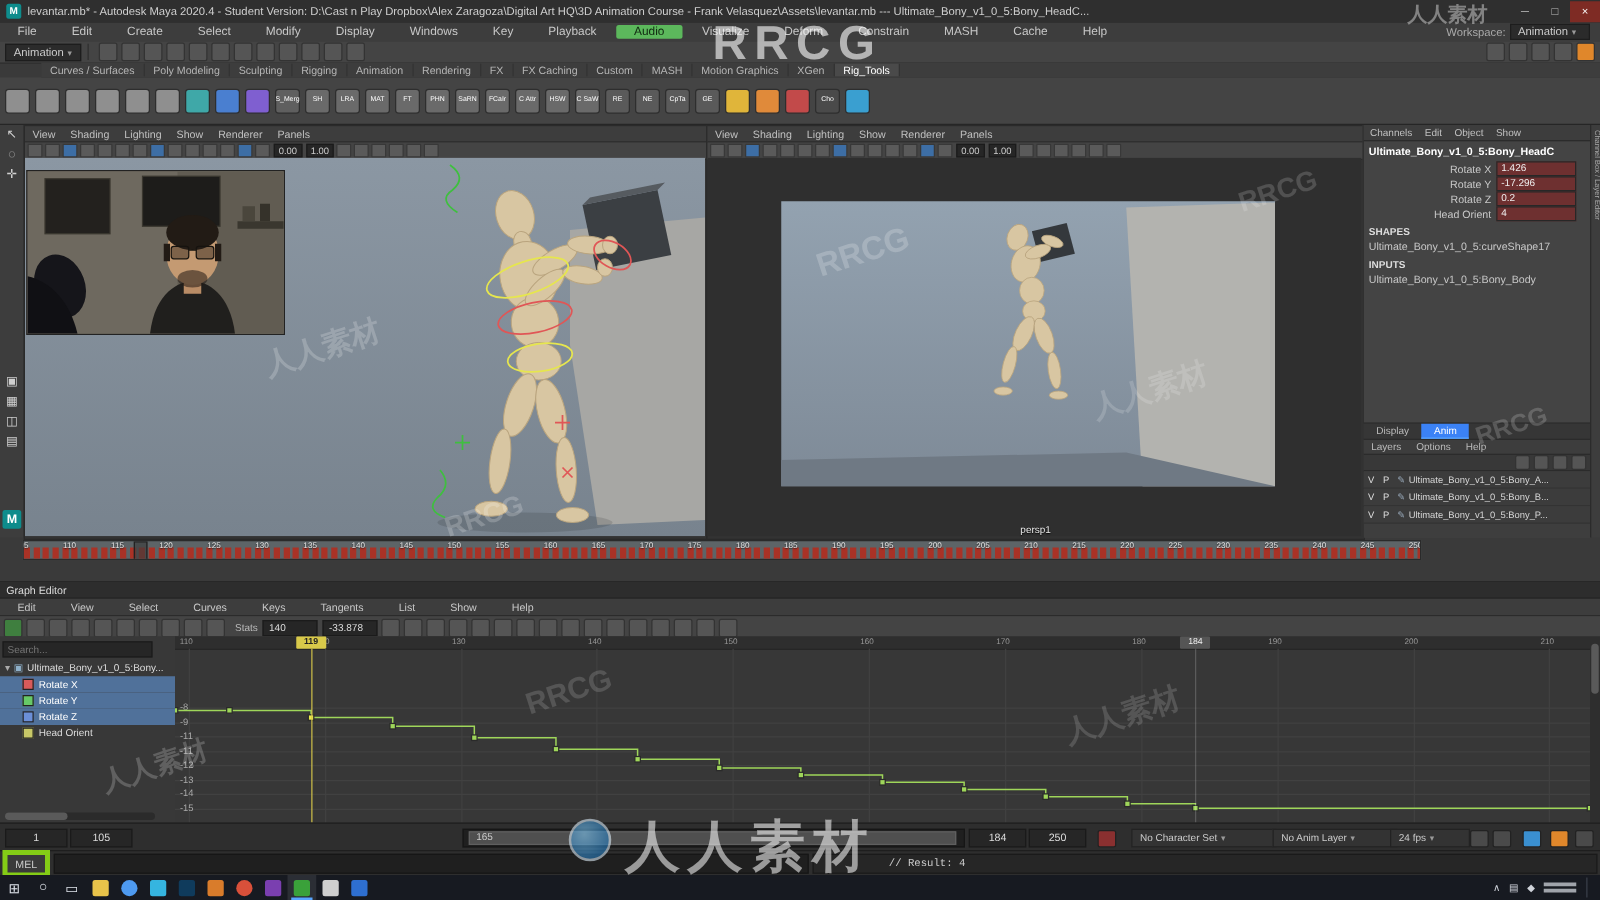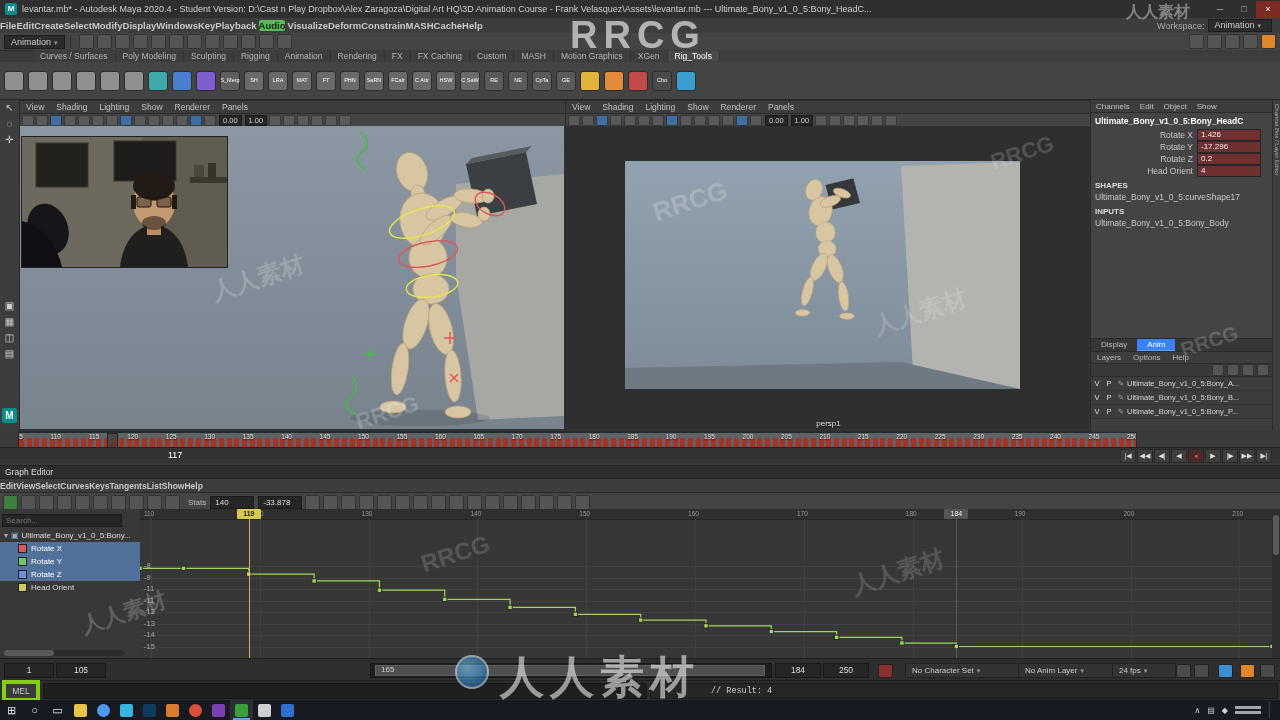--- a/index.html
+++ b/index.html
@@ -8,21 +8,21 @@
   .abs{position:absolute;}
   
   #titlebar{left:0;top:0;width:1280px;height:18px;background:#2f2f2f;border-bottom:1px solid #1c1c1c;display:flex;align-items:center;}
   #titlebar .appicon{width:12px;height:12px;margin:0 5px;background:#0e8c8c;border-radius:2px;color:#fff;font-size:8px;line-height:12px;text-align:center;font-weight:bold;}
   #titlebar .title{font-size:9px;color:#cfcfcf;white-space:nowrap;overflow:hidden;max-width:1140px;}
   #titlebar .wbtns{margin-left:auto;display:flex;}
   #titlebar .wbtn{width:24px;height:17px;font-size:9px;color:#bbb;text-align:center;line-height:17px;}
   #titlebar .wbtn:last-child{background:#7e2b24;color:#fff;}
   
   #menubar{left:0;top:18px;width:1280px;height:15px;background:#3d3d3d;border-bottom:1px solid #2a2a2a;display:flex;align-items:center;font-size:9.5px;}
-  .menu-item{padding:0 0;color:#c8c8c8;font-weight:bold;}
+  .menu-item{padding:0 14px;color:#c8c8c8;}
   .menu-item.audio{background:#5cb85c;color:#102810;border-radius:2px;margin:0 2px;}
   #workspace{margin-left:auto;display:flex;align-items:center;font-size:9px;color:#aaa;padding-right:8px;}
   #workspace .wsval{background:#2b2b2b;border:1px solid #1d1d1d;padding:0 10px 0 5px;margin-left:4px;color:#ccc;position:relative;height:11px;line-height:11px;}
   .caret{font-size:7px;color:#999;margin-left:3px;}
   
   #toolbar{left:0;top:33px;width:1280px;height:17px;background:#444;border-bottom:1px solid #2b2b2b;display:flex;align-items:center;}
   #mode-dd{background:#2b2b2b;border:1px solid #1d1d1d;height:12px;line-height:12px;font-size:9px;padding:0 6px;margin-left:4px;color:#ccc;}
   .tb-ic{width:13px;height:13px;background:#555;border:1px solid #333;border-radius:2px;margin-left:3px;}
   .tb-sep{width:1px;height:13px;background:#2e2e2e;margin:0 5px;}
   #toolbar-right{margin-left:auto;display:flex;align-items:center;padding-right:4px;}
@@ -683,34 +683,20 @@
       <div class="ts-label" style="left: 838.862px;">215</div>
       <div class="ts-label" style="left: 877.31px;">220</div>
       <div class="ts-label" style="left: 915.759px;">225</div>
       <div class="ts-label" style="left: 954.207px;">230</div>
       <div class="ts-label" style="left: 992.655px;">235</div>
       <div class="ts-label" style="left: 1031.1px;">240</div>
       <div class="ts-label" style="left: 1069.55px;">245</div>
       <div class="ts-label" style="left: 1108px;">250</div>
       <div id="playhead" style="left: 88.2759px;"></div>
     </div>
-  <div id="time-sub" class="abs">
-    <span id="cur-frame">117</span>
-    <span id="playbtns">
-        <span class="pb">|◀</span>
-        <span class="pb">◀◀</span>
-        <span class="pb">◀|</span>
-        <span class="pb">◀</span>
-        <span class="pb rec">●</span>
-        <span class="pb">▶</span>
-        <span class="pb">|▶</span>
-        <span class="pb">▶▶</span>
-        <span class="pb">▶|</span>
-      </span>
-  </div>
 
   <div id="graph" class="abs">
     <div id="ge-title">Graph Editor</div>
     <div id="ge-menus">
         <span class="menu-item">Edit</span>
         <span class="menu-item">View</span>
         <span class="menu-item">Select</span>
         <span class="menu-item">Curves</span>
         <span class="menu-item">Keys</span>
         <span class="menu-item">Tangents</span>

